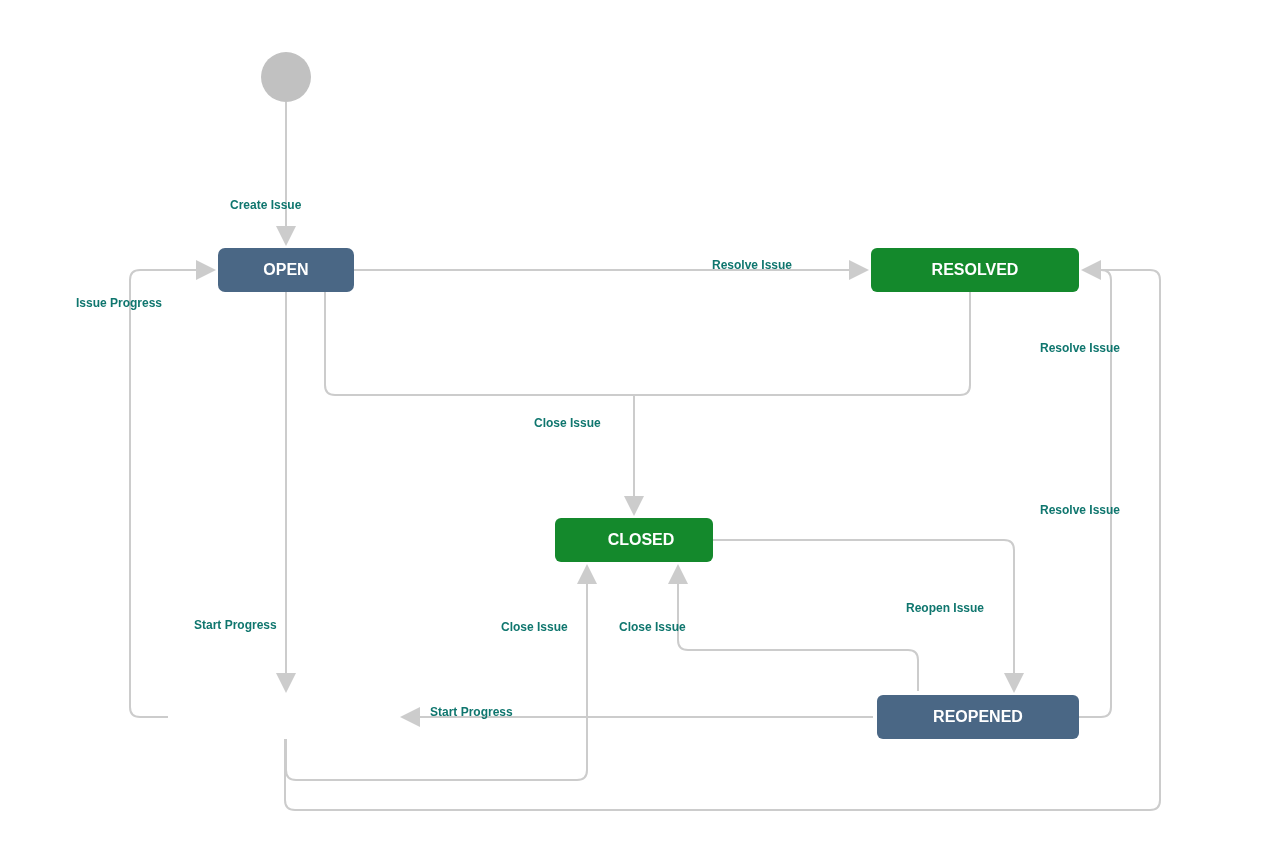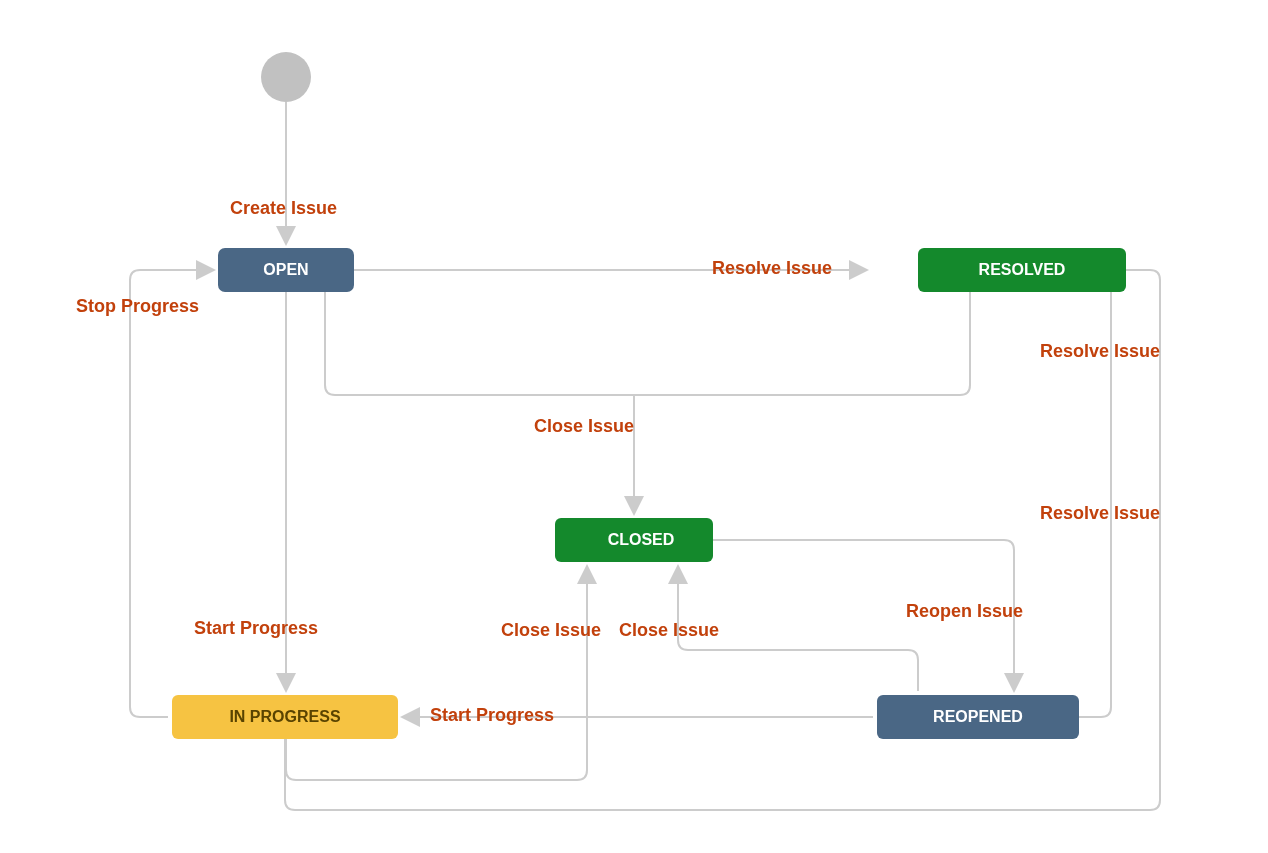--- a/index.html
+++ b/index.html
@@ -18,22 +18,22 @@
   }
   .state.blue{background:#4a6785;color:#ffffff;}
   .state.green{background:#14892c;color:#ffffff;}
   .state.yellow{background:#f6c342;color:#594300;}
   .start-circle{
     position:absolute;width:50px;height:50px;background:#c1c1c1;border-radius:50%;
   }
   .edge-label{
     position:absolute;
     font-weight:700;
-    color:#c2410c;
-    font-size:18px;
+    color:#0f766e;
+    font-size:12px;
     white-space:nowrap;
   }
 </style>
 </head>
 <body>
 
 <div id="diagram">
 
   <svg width="1268" height="853">
     <defs>
@@ -66,38 +66,35 @@
 
       <path d="M 285 739 L 285 800 Q 285 810 295 810 L 1150 810 Q 1160 810 1160 800 L 1160 280 Q 1160 270 1150 270 L 1083 270"></path>
     </g>
   </svg>
 
   <div class="start-circle" style="left:261px;top:52px;"></div>
 
   <div class="state blue" style="left:218px;top:248px;width:136px;height:44px;border-radius:7px;">
       <span>OPEN</span>
     </div>
-  <div class="state green" style="left:871px;top:248px;width:208px;height:44px;margin-left:47px;">
+  <div class="state green" style="left:871px;top:248px;width:208px;height:44px;">
       <span>RESOLVED</span>
     </div>
   <div class="state green" style="left:555px;top:518px;width:158px;height:44px;padding-left:32px;">
       <span>CLOSED</span>
-    </div>
-  <div class="state yellow" style="left:172px;top:695px;width:226px;height:44px;">
-      <span>IN PROGRESS</span>
     </div>
   <div class="state blue" style="left:877px;top:695px;width:202px;height:44px;text-align:center;">
       <span>REOPENED</span>
     </div>
 
   <div class="edge-label" style="left:230px;top:198px;">Create Issue</div>
   <div class="edge-label" style="left:712px;top:258px;">Resolve Issue</div>
   <div class="edge-label" style="left:534px;top:416px;">Close Issue</div>
   <div class="edge-label" style="left:194px;top:618px;">Start Progress</div>
-  <div class="edge-label" style="left:76px;top:296px;">Stop Progress</div>
+  <div class="edge-label" style="left:76px;top:296px;">Issue Progress</div>
   <div class="edge-label" style="left:430px;top:705px;">Start Progress</div>
   <div class="edge-label" style="left:501px;top:620px;">Close Issue</div>
   <div class="edge-label" style="left:619px;top:620px;">Close Issue</div>
   <div class="edge-label" style="left:906px;top:601px;">Reopen Issue</div>
   <div class="edge-label" style="left:1040px;top:341px;">Resolve Issue</div>
   <div class="edge-label" style="left:1040px;top:503px;">Resolve Issue</div>
 
 </div>
 
 </body></html>

